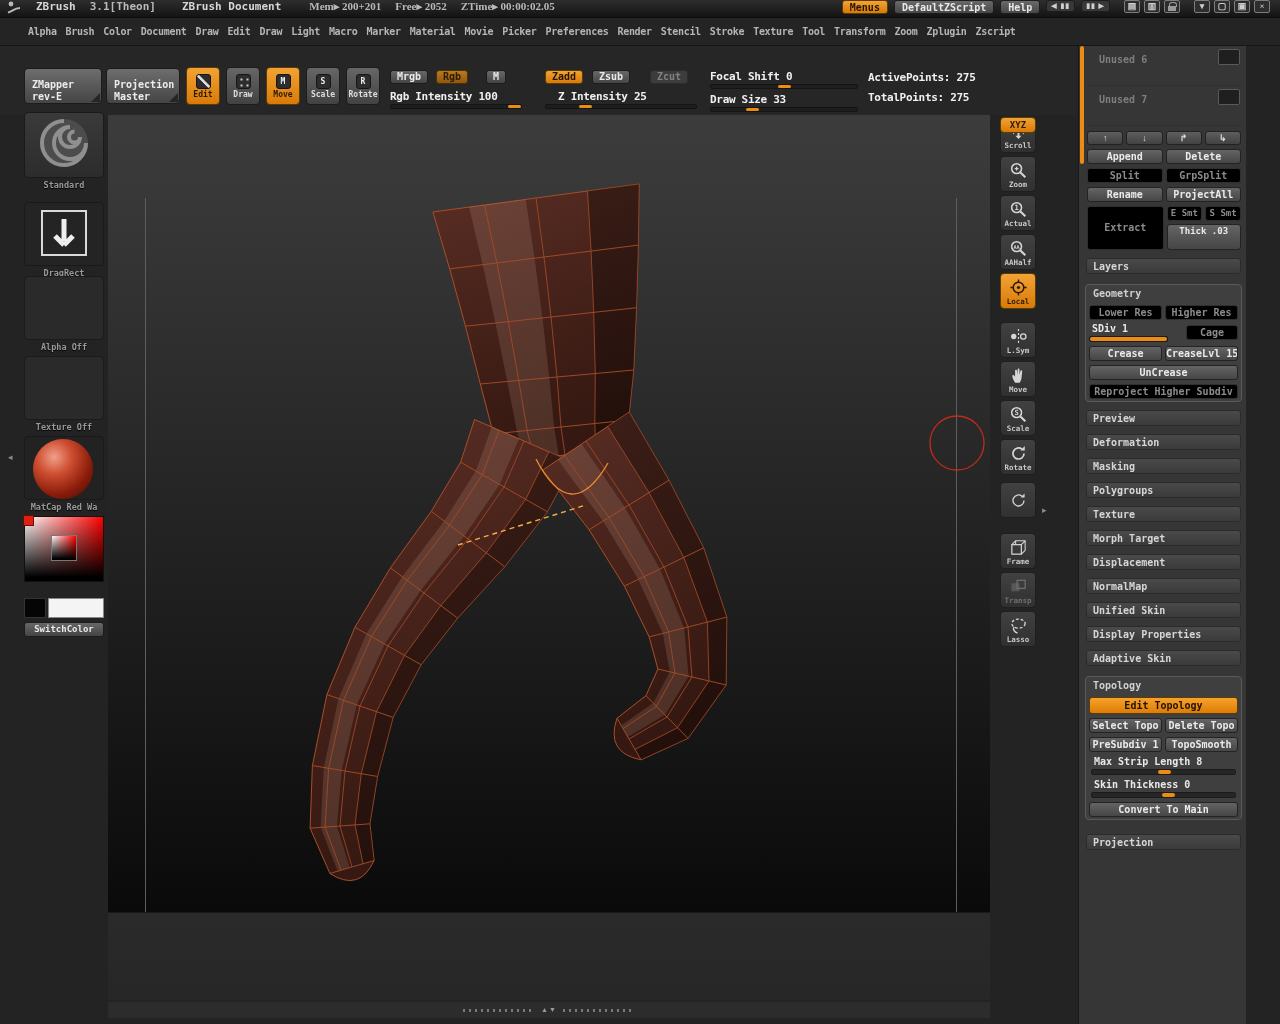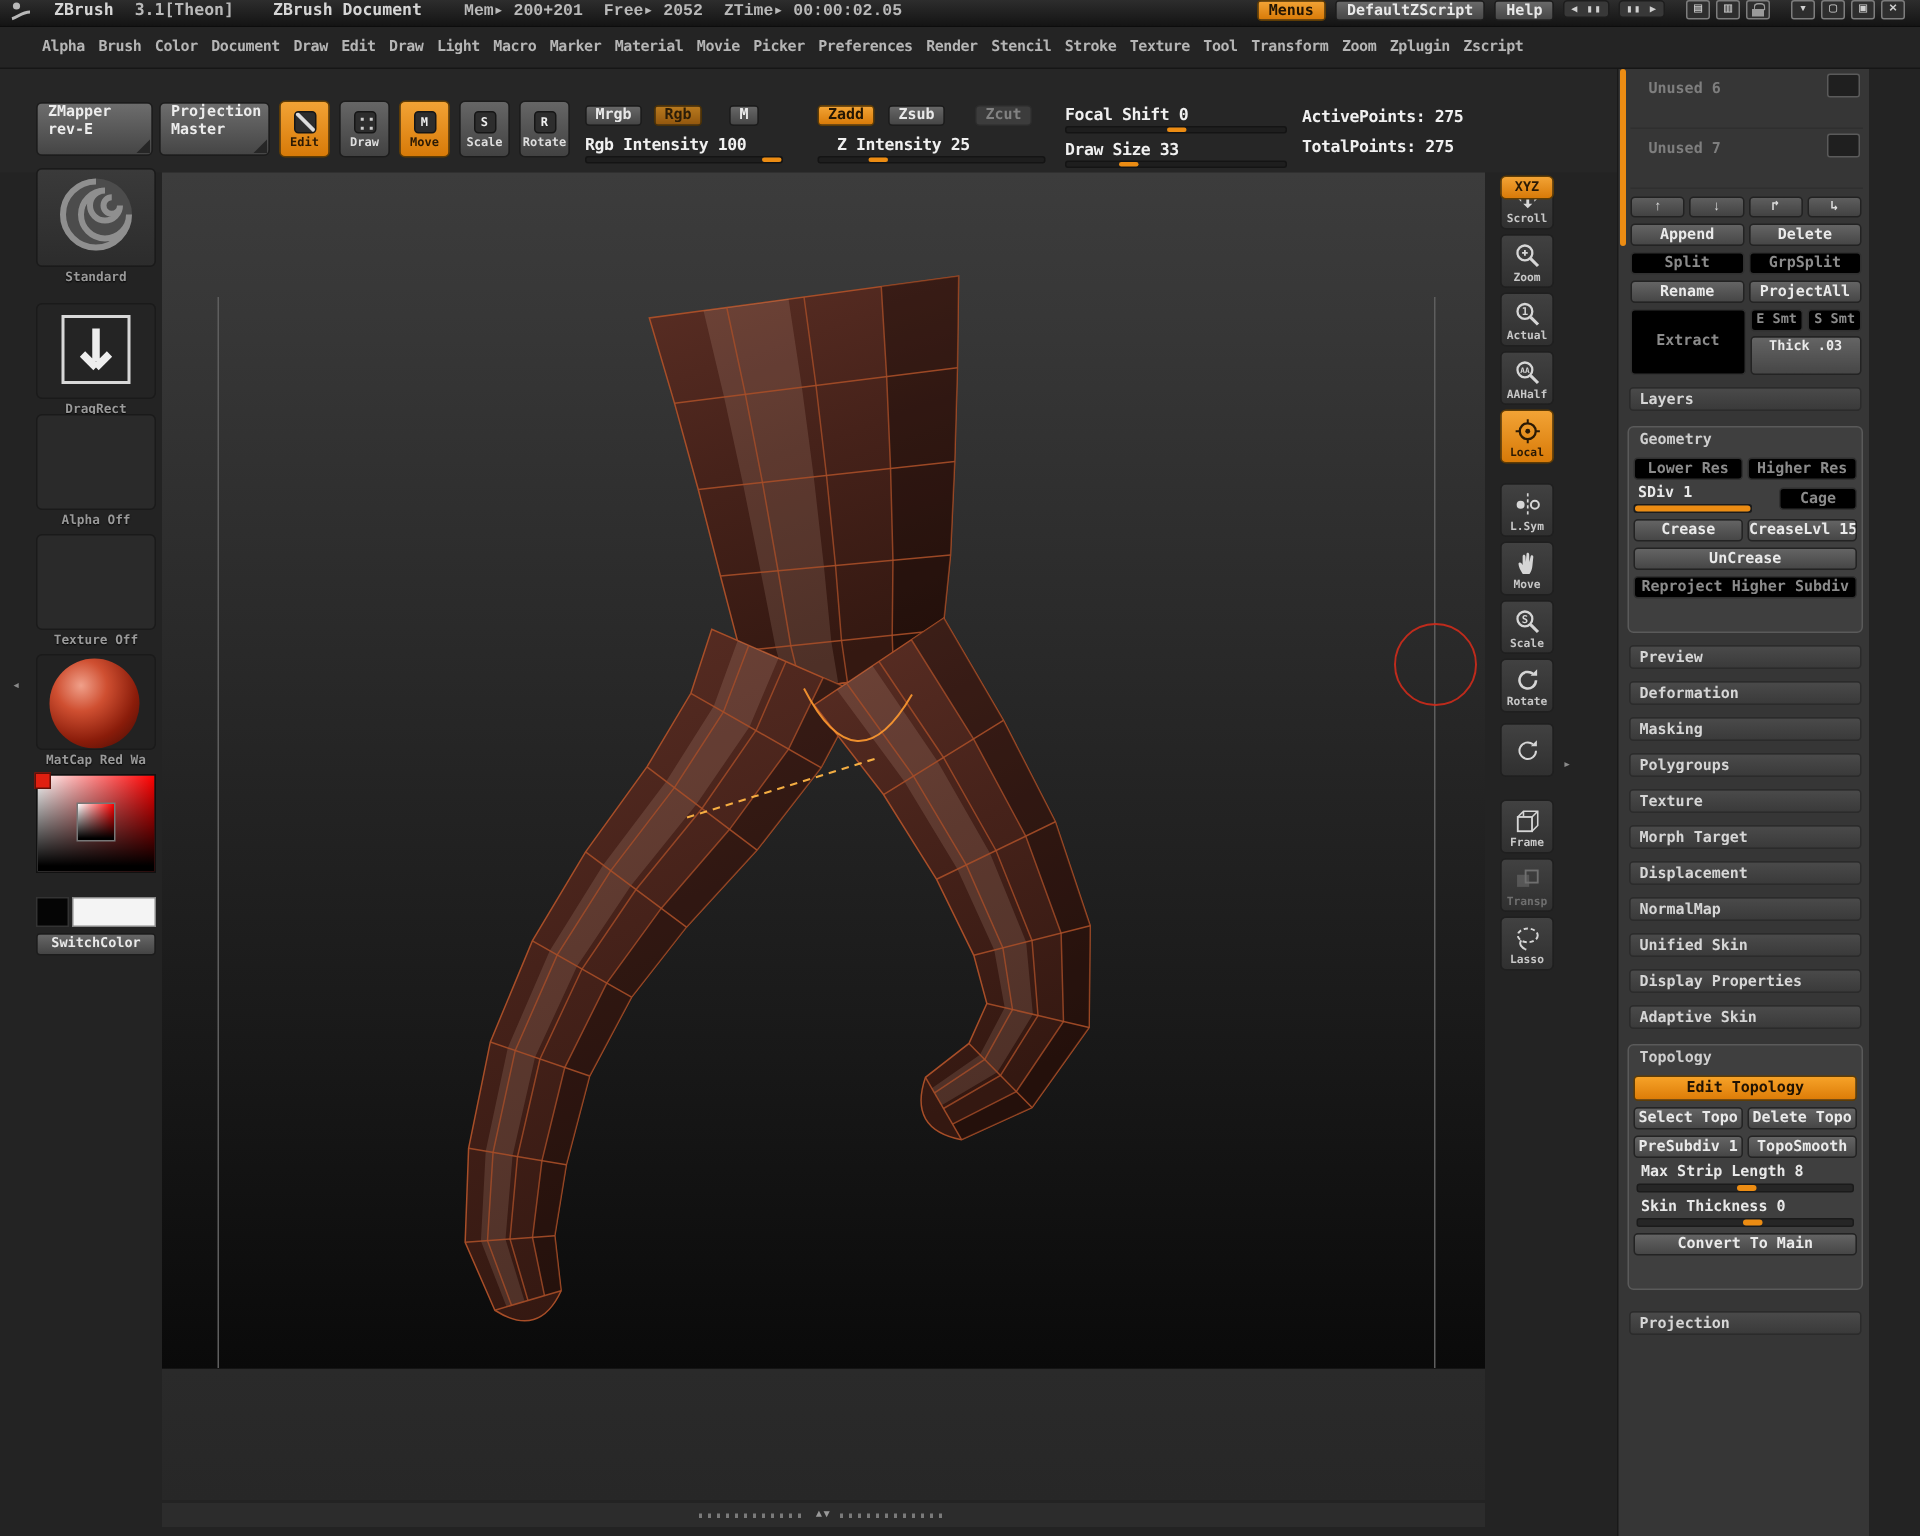--- a/index.html
+++ b/index.html
@@ -1,18 +1,18 @@
 <!DOCTYPE html>
 <html><head>
 <meta charset="utf-8">
 <style>
   *{margin:0;padding:0;box-sizing:border-box}
   html,body{width:1280px;height:1024px;overflow:hidden}
   body{position:relative;background:#232323;font-family:"DejaVu Sans Mono","DejaVu Sans",monospace;color:#ccc;cursor:default}
-  .glyph{font-family:Liberation Mono, monospace}
+  .glyph{font-family:Liberation Serif, serif}
 
   
   #titlebar{position:absolute;left:0;top:0;width:1280px;height:18px;background:linear-gradient(#2d2d2d,#141414);display:flex;align-items:flex-start;font-size:11px;font-weight:bold;color:#d6d6d6;border-bottom:1px solid #0c0c0c}
   #titlebar .tb-txt{margin-left:14px;white-space:nowrap}
   #titlebar .tb-dim{color:#b9b9b9}
   .tb-btn{height:14px;line-height:13px;padding:0 7px;margin-left:6px;border-radius:3px;border:1px solid #1d1d1d;background:linear-gradient(#6a6a6a,#464646);color:#e8e8e8;font-size:10px;font-weight:bold}
   .tb-btn.orange{background:linear-gradient(#f2a335,#d87a08);color:#231503;border-color:#5e3c05}
   .scrub{height:12px;margin-left:6px;padding:0 4px;border-radius:3px;border:1px solid #1d1d1d;background:#383838;font-size:7px;color:#cfcfcf;display:flex;align-items:center;letter-spacing:1px}
   #win-icons{display:flex;align-items:center;margin-left:10px}
   .wicon{position:relative;width:16px;height:13px;margin-left:4px;border:1px solid #7d7d7d;border-radius:2px;background:#2e2e2e;color:#cfcfcf;font-size:9px;line-height:11px;text-align:center}
@@ -20,21 +20,21 @@
   .wicon.lock::after{content:'';position:absolute;bottom:1px;left:3px;width:8px;height:5px;background:#9a9a9a}
   #zb-logo{margin-left:6px;display:flex;align-items:center}
 
   
   #menubar{position:absolute;left:0;top:18px;width:1280px;height:28px;background:#242424;border-bottom:1px solid #161616;display:flex;align-items:center}
   #menu-items{display:flex;margin-left:28px;gap:9px}
   .menu-item{font-size:10px;font-weight:bold;color:#b5b5b5;letter-spacing:-0.3px;white-space:nowrap}
 
   
   #shelf{position:absolute;left:0;top:46px;width:1078px;height:69px;background:#262626}
-  .big-btn{position:absolute;width:78px;height:36px;border-radius:4px;border:1px solid #1c1c1c;background:linear-gradient(#6d6d6d,#454545);color:#ececec;font-size:10px;font-weight:bold;display:flex;flex-direction:column;align-items:flex-start;justify-content:flex-start;padding-left:7px;line-height:12px;overflow:hidden}
+  .big-btn{position:absolute;width:78px;height:36px;border-radius:4px;border:1px solid #1c1c1c;background:linear-gradient(#6d6d6d,#454545);color:#ececec;font-size:10px;font-weight:bold;display:flex;flex-direction:column;align-items:flex-start;justify-content:flex-end;padding-left:7px;line-height:12px;overflow:hidden}
   .big-btn::after{content:'';position:absolute;right:1px;bottom:1px;border-style:solid;border-width:0 0 9px 9px;border-color:transparent transparent #262626 transparent}
   .mode-btn{position:absolute;width:34px;height:38px;border-radius:4px;border:1px solid #1c1c1c;background:linear-gradient(#666,#424242);display:flex;flex-direction:column;align-items:center;justify-content:center;gap:1px}
   .mode-btn .chip{width:15px;height:15px;border-radius:3px;background:#2d2d2d;border:1px solid #161616;color:#eee;font-size:8px;font-weight:bold;text-align:center;line-height:13px}
   .mode-btn .mlabel{font-size:8px;font-weight:bold;color:#dedede}
   .mode-btn.orange{background:linear-gradient(#f2a335,#d87a08);border-color:#5e3c05}
   .mode-btn.orange .mlabel{color:#2b1a05}
   .chip.edit-chip{background:#2d2d2d linear-gradient(45deg,transparent 42%,#ddd 46%,#ddd 56%,transparent 60%)}
   .chip.draw-chip{background-color:#2d2d2d;background-image:radial-gradient(circle,#ccc 1.1px,transparent 1.3px);background-size:6px 6px;background-position:1.5px 1.5px}
   .pill{position:absolute;height:14px;border-radius:3px;border:1px solid #1c1c1c;background:linear-gradient(#686868,#454545);color:#e9e9e9;font-size:10px;font-weight:bold;text-align:center;line-height:12px;padding:0 6px}
   .pill.orange{background:linear-gradient(#f2a335,#d87a08);color:#241603;border-color:#5e3c05}
@@ -80,21 +80,21 @@
   .stthumb{position:absolute;right:2px;top:3px;width:22px;height:16px;background:#1f1f1f;border:1px solid #5a5a5a;border-radius:2px}
   #subtool-nav{display:flex;gap:3px;margin:5px 5px 0 8px}
   .navbtn{flex:1;height:14px;border-radius:3px;border:1px solid #222;background:linear-gradient(#5e5e5e,#424242);color:#ddd;font-size:9px;text-align:center;line-height:12px;font-weight:bold}
   .prow{display:flex;gap:3px;margin:4px 5px 0 8px}
   .pbtn{flex:1;height:15px;border-radius:3px;border:1px solid #232323;background:linear-gradient(#646464,#464646);color:#eaeaea;font-size:10px;font-weight:bold;text-align:center;line-height:13px;white-space:nowrap;overflow:hidden;position:relative}
   .pbtn.dim{background:#000000;color:#8b8b8b;border-color:#303030}
   .pbtn.orange{background:linear-gradient(#f6a228,#dd7c07);color:#201303;border-color:#5e3c05}
   .pbtn.tall{height:44px;line-height:42px}
   .mini{font-size:9px}
   .phead{margin:8px 5px 0 7px;height:16px;line-height:15px;padding-left:6px;background:linear-gradient(#4a4a4a,#3a3a3a);border:1px solid #2b2b2b;border-radius:3px;color:#d6d6d6;font-size:10px;font-weight:bold}
-  .pgroup{margin:10px 4px 0 6px;border:1px solid #5a5a5a;border-radius:4px;background:#3f3f3f;padding:2px 3px 22px}
+  .pgroup{margin:10px 4px 0 6px;border:1px solid #5a5a5a;border-radius:4px;background:#3f3f3f;padding:2px 3px 2px}
   .pg-title{height:14px;line-height:14px;padding-left:4px;color:#cfcfcf;font-size:10px;font-weight:bold}
   .ps{margin:4px 2px 0;position:relative}
   .ps-lab{font-size:10px;font-weight:bold;color:#e8e8e8;padding-left:3px;white-space:nowrap}
   .ps-bar{position:relative;height:6px;background:#262626;border:1px solid #1b1b1b;border-radius:2px;margin-top:2px}
   .colgrp{display:flex;flex-direction:column;gap:3px;flex:1}
 
   
   #bottom-bar{position:absolute;left:108px;top:1002px;width:882px;height:16px;background:#2c2c2c;display:flex;align-items:center;justify-content:center;gap:6px}
   .dots{width:72px;height:3px;background:repeating-linear-gradient(90deg,#7a7a7a 0 2px,transparent 2px 6px)}
   #bottom-arrows{font-size:7px;color:#9a9a9a;letter-spacing:1px}

